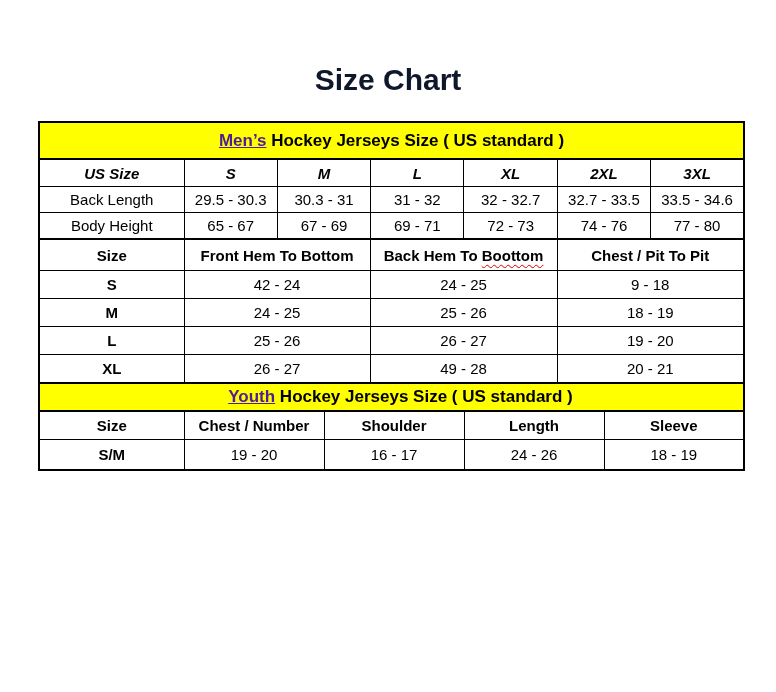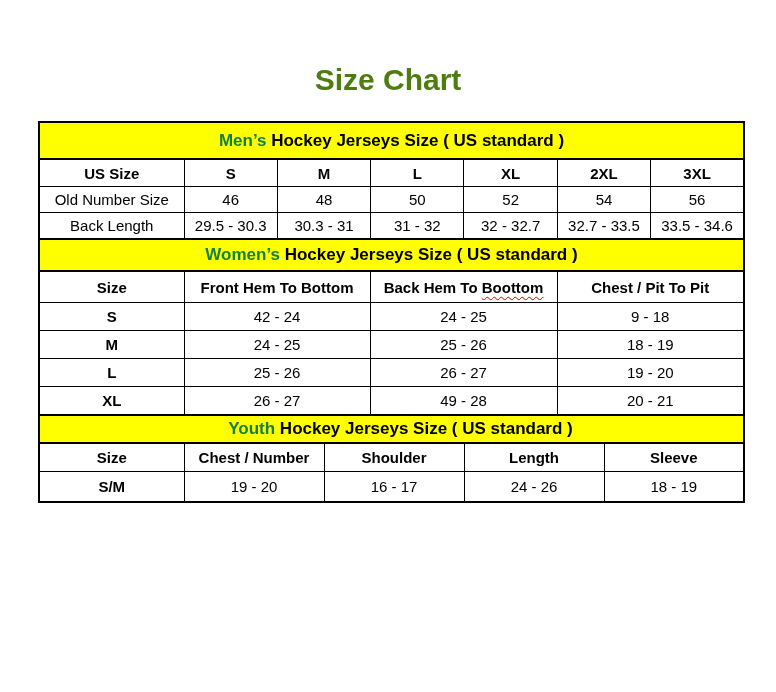--- a/index.html
+++ b/index.html
@@ -14,21 +14,21 @@
   }
   .title {
     position: absolute;
     top: 63px;
     left: 0;
     right: 0;
     margin: 0;
     text-align: center;
     font-size: 30px;
     font-weight: bold;
-    color: #4d7c0f;
+    color: #0f172a;
   }
   .tables {
     position: absolute;
     top: 121px;
     left: 38px;
     width: 707px;
   }
   table.tbl {
     width: 707px;
     border-collapse: collapse;
@@ -46,33 +46,33 @@
     overflow: hidden;
     white-space: nowrap;
   }
   .tbl tr.band td {
     background: #FFFF00;
     font-size: 17px;
     font-weight: bold;
     border-top: 2px solid #000000;
     border-bottom: 2px solid #000000;
   }
-  .tbl tr.band .red { color: #15803d; }
+  .tbl tr.band .red { color: #4c1d95; text-decoration: underline; }
   .tbl tr.head th { font-weight: bold; }
   .tbl td.lbl-bold { font-weight: bold; }
   .wavy {
     text-decoration-line: underline;
     text-decoration-style: wavy;
     text-decoration-color: #D40000;
     text-decoration-thickness: 1px;
     text-underline-offset: 3px;
   }
   
   .mens tr.band td   { height: 35px; }
-  .mens tr.head th   { height: 26px; }
+  .mens tr.head th   { height: 26px; font-style: italic; }
   .mens tr.data td   { height: 25px; }
   .womens tr.band td { height: 30px; }
   .womens tr.head th { height: 30px; }
   .womens tr.data td { height: 27px; }
   .youth tr.band td  { height: 26px; padding-left: 20px; }
   .youth tr.head th  { height: 27px; }
   .youth tr.data td  { height: 29px; }
   
   col.c-label  { width: 145px; }
   col.c-w-hem  { width: 186px; }
@@ -103,51 +103,48 @@
       <tr class="head">
         <th>US Size</th>
         <th>S</th>
         <th>M</th>
         <th>L</th>
         <th>XL</th>
         <th>2XL</th>
         <th>3XL</th>
       </tr>
       <tr class="data">
-        <td>Old Number Size</td>
-        <td>46</td>
-        <td>48</td>
-        <td>50</td>
-        <td>52</td>
-        <td>54</td>
-        <td>56</td>
-      </tr>
-      <tr class="data">
         <td>Back Length</td>
         <td>29.5 - 30.3</td>
         <td>30.3 - 31</td>
         <td>31 - 32</td>
         <td>32 - 32.7</td>
         <td>32.7 - 33.5</td>
         <td>33.5 - 34.6</td>
       </tr>
+      <tr class="data">
+        <td>Body Height</td>
+        <td>65 - 67</td>
+        <td>67 - 69</td>
+        <td>69 - 71</td>
+        <td>72 - 73</td>
+        <td>74 - 76</td>
+        <td>77 - 80</td>
+      </tr>
     </tbody>
       </table>
 
     <table class="tbl womens">
       <colgroup>
         <col class="c-label">
           <col class="c-w-hem">
           <col>
           <col>
       </colgroup>
       <tbody>
-          <tr class="band">
-        <td colspan="4"><span class="red">Women’s</span><span> Hockey Jerseys Size ( US standard )</span></td>
-      </tr>
       <tr class="head">
         <th>Size</th>
         <th>Front Hem To Bottom</th>
         <th><span>Back Hem To </span><span class="wavy">Boottom</span></th>
         <th>Chest / Pit To Pit</th>
       </tr>
       <tr class="data">
         <td class="lbl-bold">S</td>
         <td>42 - 24</td>
         <td>24 - 25</td>

